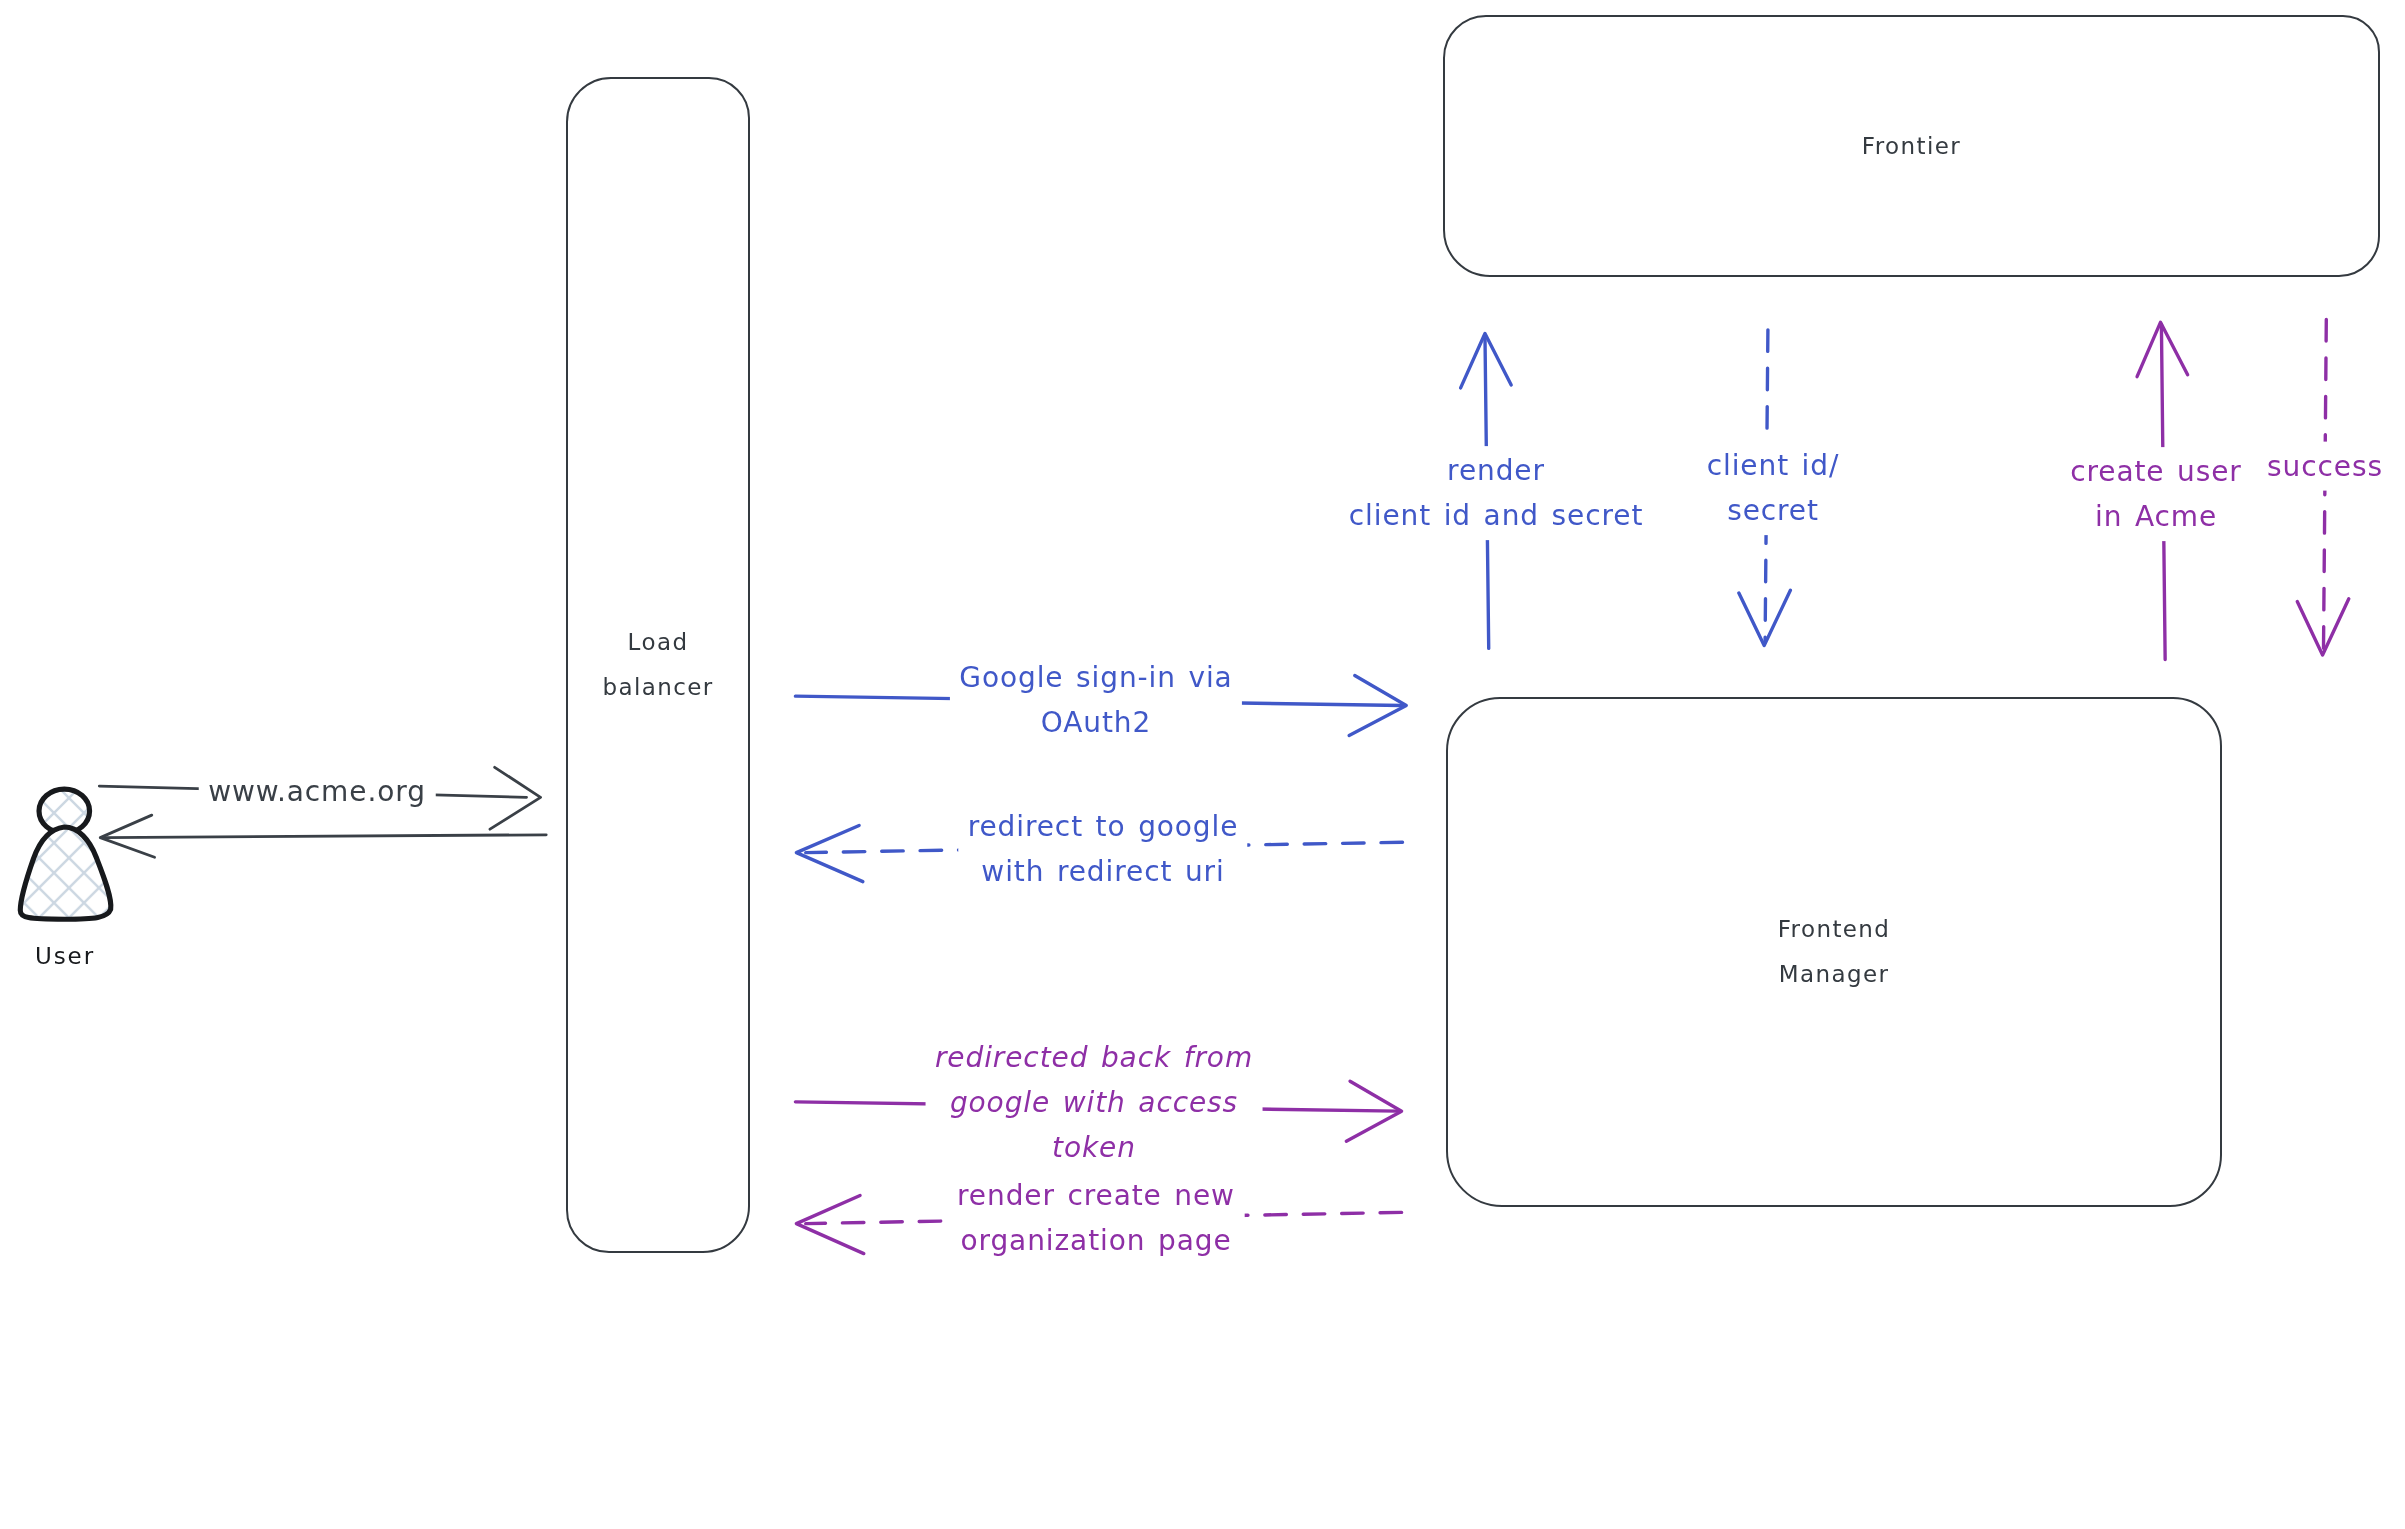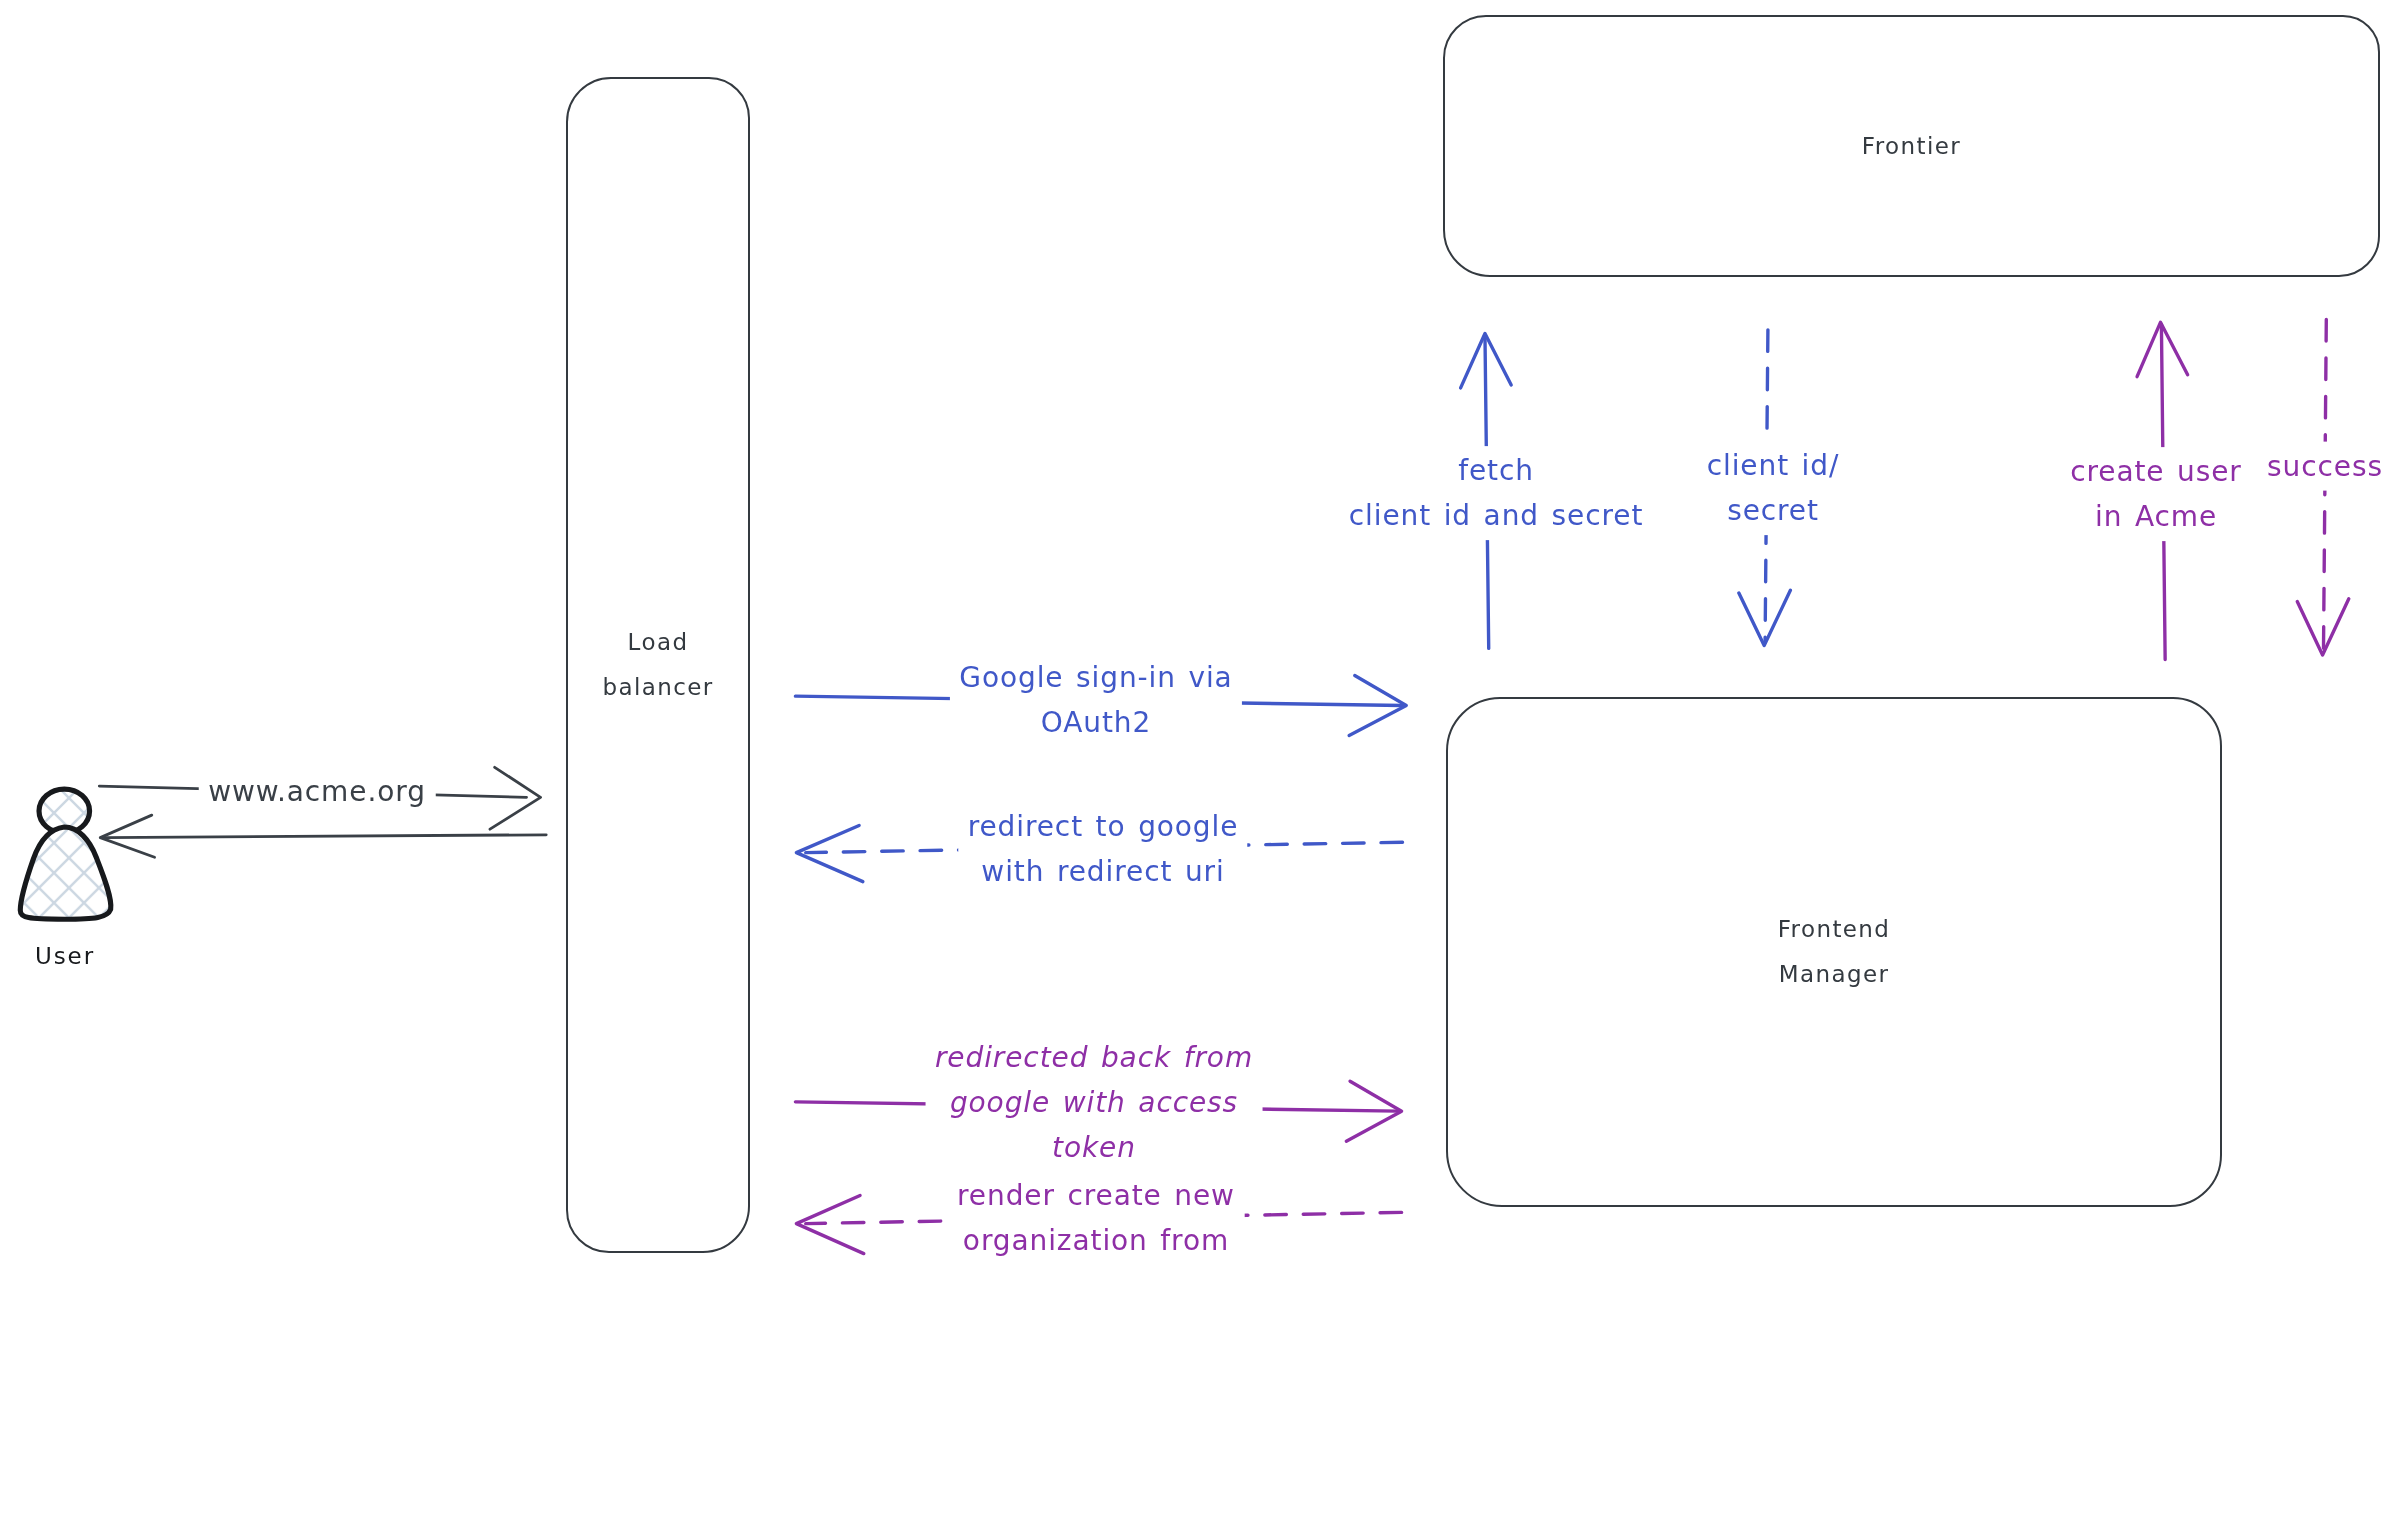--- a/index.html
+++ b/index.html
@@ -184,25 +184,25 @@
   </div>
 
   <div class="edge-label lbl-purple" style="left:1094px; top:1102px;font-style:italic;">
     <span>redirected back from</span>
     <span>google with access</span>
     <span>token</span>
   </div>
 
   <div class="edge-label lbl-purple" style="left:1096px; top:1218px;">
     <span>render create new</span>
-    <span>organization from</span>
+    <span>organization page</span>
   </div>
 
   <div class="edge-label lbl-blue" style="left:1496px; top:493px;">
-    <span>fetch</span>
+    <span>render</span>
     <span>client id and secret</span>
   </div>
 
   <div class="edge-label lbl-blue" style="left:1773px; top:488px;">
     <span>client id/</span>
     <span>secret</span>
   </div>
 
   <div class="edge-label lbl-purple" style="left:2156px; top:494px;">
     <span>create user</span>

